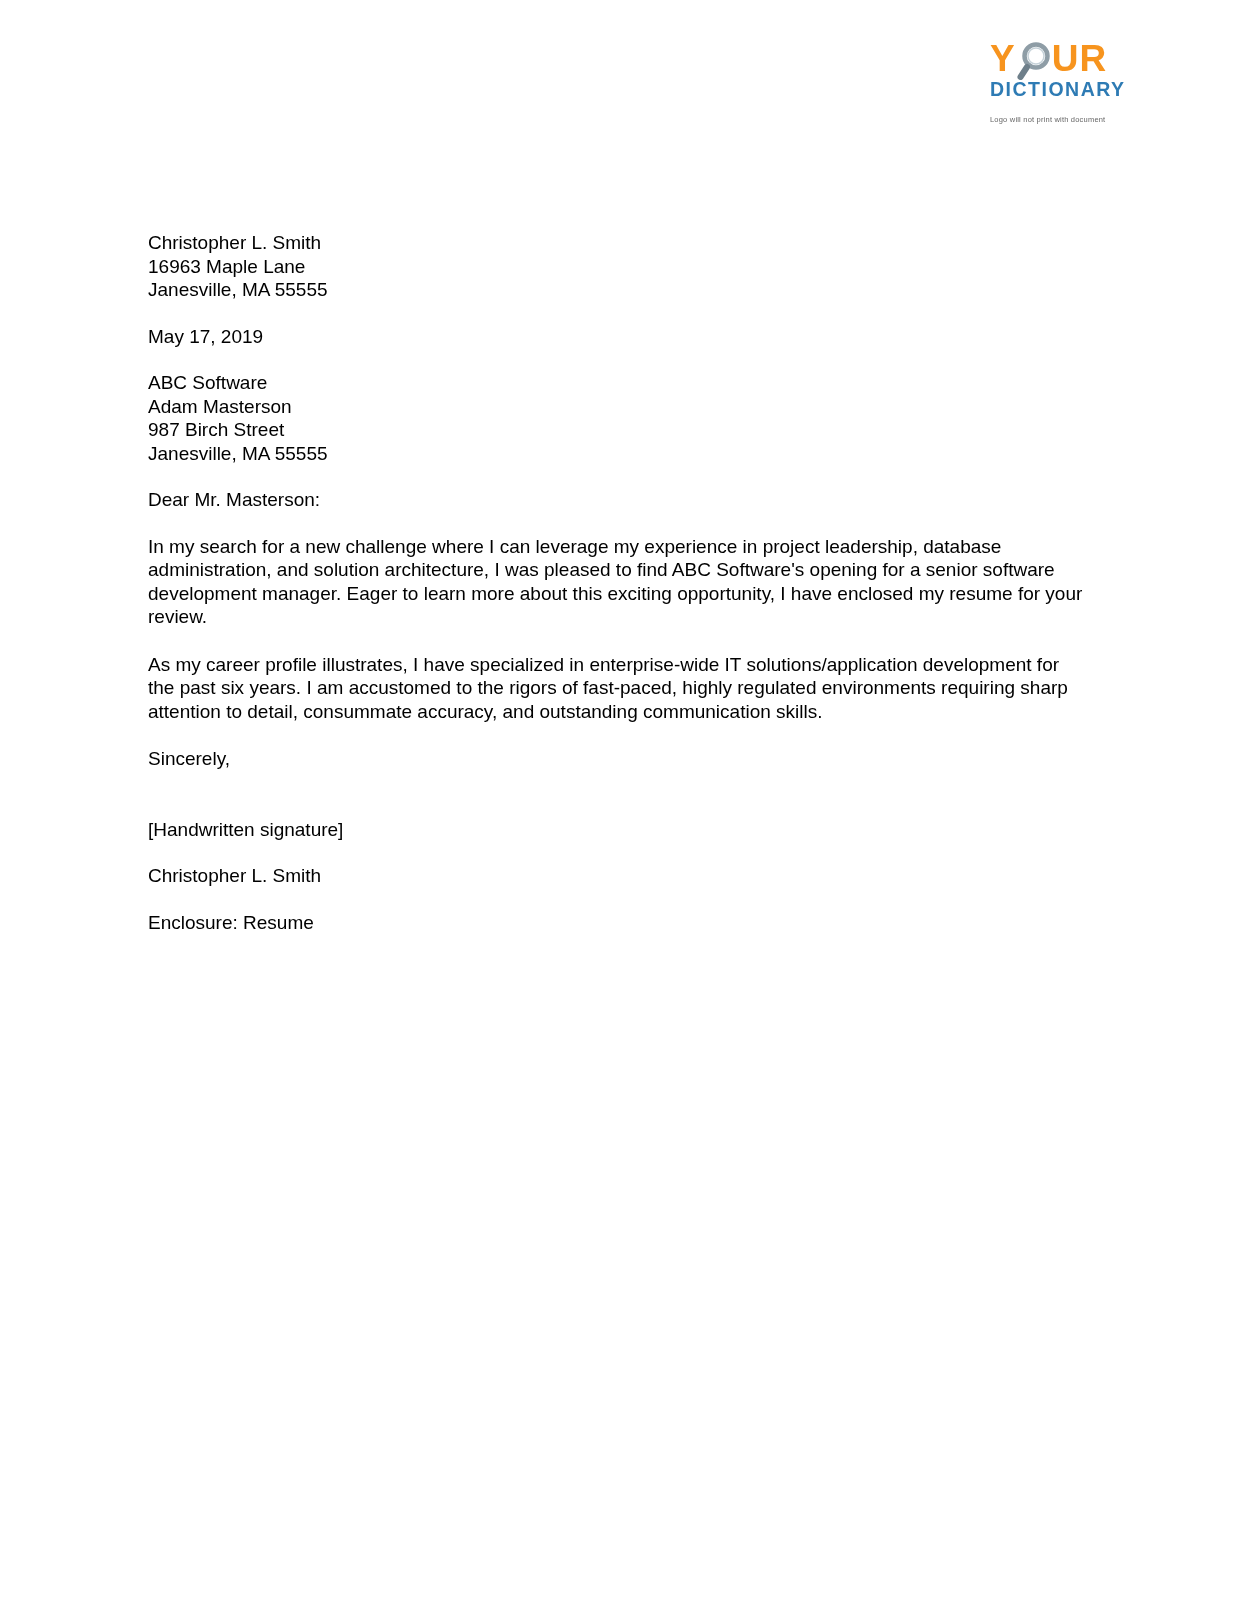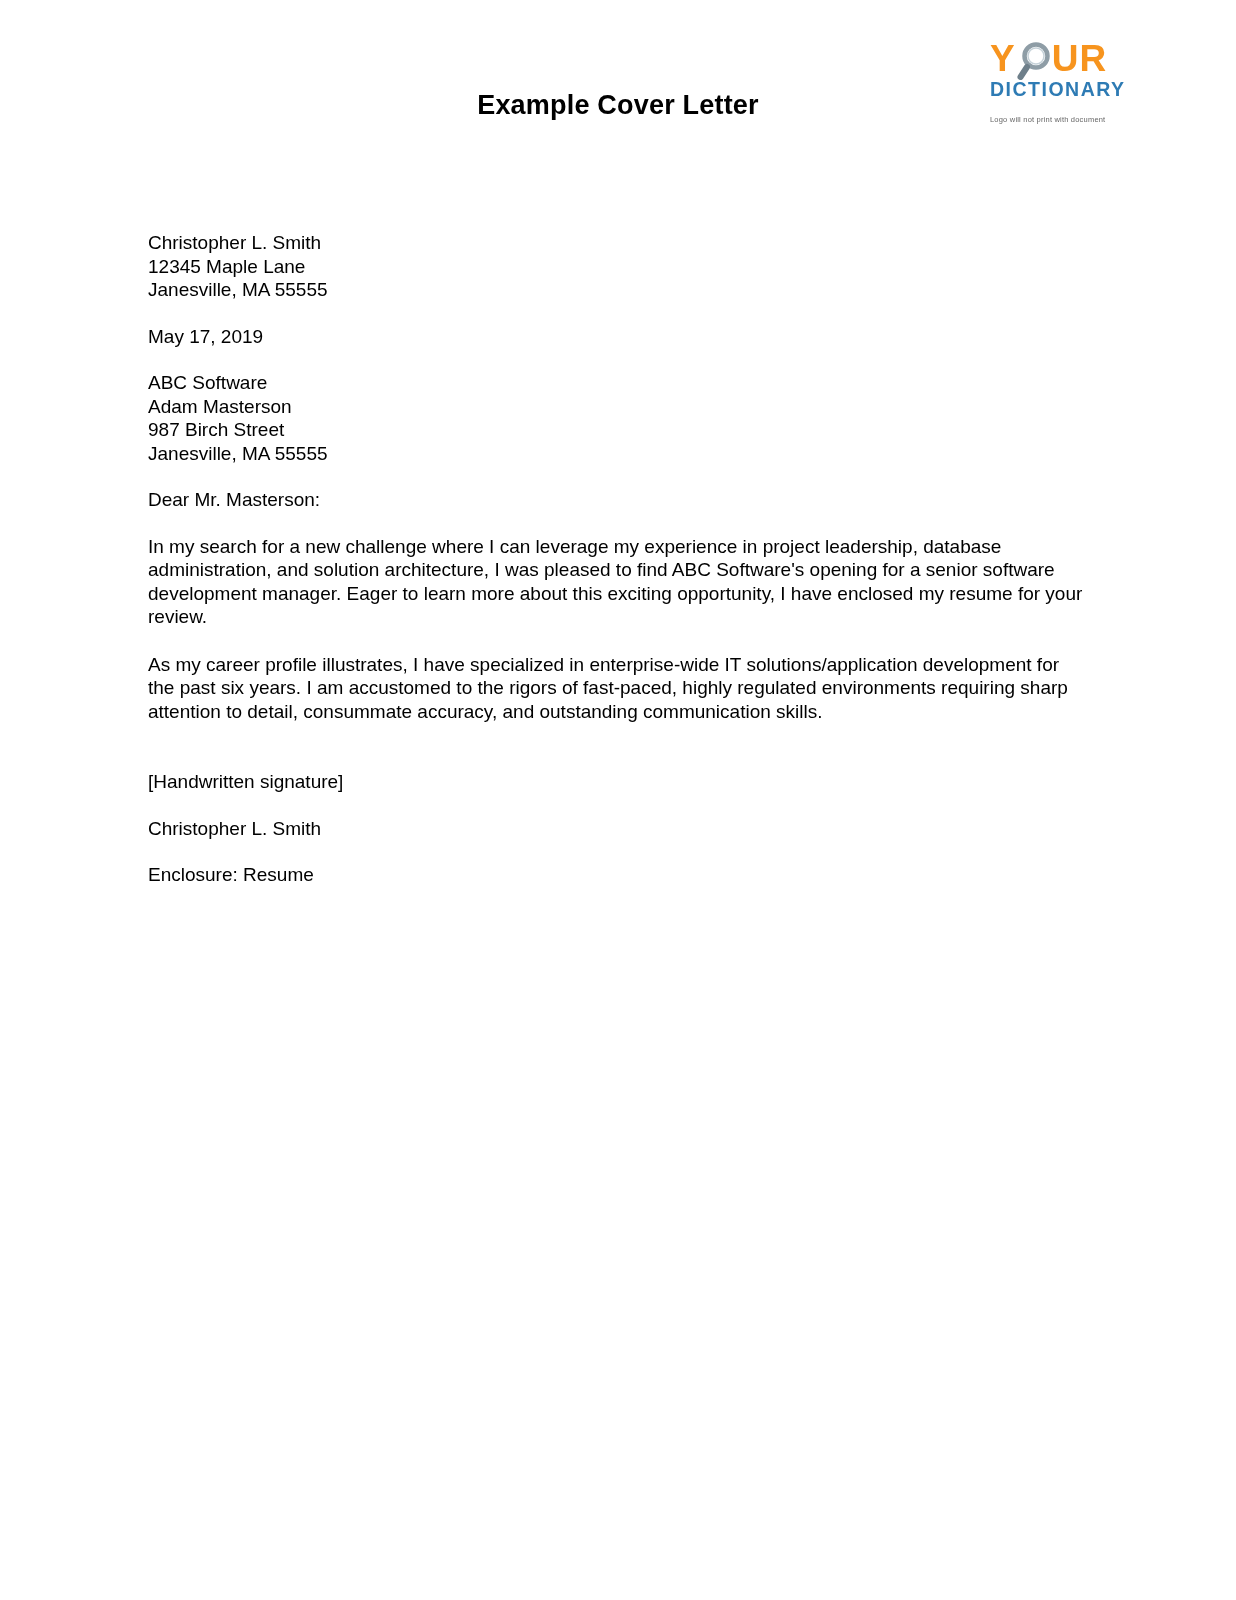--- a/index.html
+++ b/index.html
@@ -83,21 +83,20 @@
   .line { margin: 0; }
   .block { margin: 0 0 23px 0; }
   .paragraph { margin: 0 0 24px 0; }
   .signature-placeholder { margin: 47px 0 23px 0; }
 </style>
 </head>
 <body>
 
 <div class="page" style="--logo-orange: #F7941E; --logo-blue: #2E7BB4;">
 
-  <div class="doc-title">Example Cover Letter</div>
 
   <div class="logo">
     <div class="logo-word">
       <span class="logo-your-y">Y</span>
       <span class="logo-magnifier">
         <svg width="34" height="40" viewBox="0 0 34 40">
           <circle cx="19" cy="16" r="11.5" fill="#ffffff" stroke="#8E9DA6" stroke-width="4.5"></circle>
           <circle cx="19" cy="16" r="8" fill="#ffffff" stroke="#C6D2D9" stroke-width="1.5"></circle>
           <line x1="10" y1="27" x2="3.5" y2="37" stroke="#6E7F8A" stroke-width="6" stroke-linecap="round"></line>
         </svg>
@@ -105,21 +104,21 @@
       <span class="logo-your-ur">UR</span>
     </div>
     <div class="logo-dictionary">DICTIONARY</div>
     <div class="logo-disclaimer">Logo will not print with document</div>
   </div>
 
   <div class="letter">
 
     <div class="block">
       <p class="line">Christopher L. Smith</p>
-      <p class="line">12345 Maple Lane</p>
+      <p class="line">16963 Maple Lane</p>
       <p class="line">Janesville, MA 55555</p>
     </div>
 
     <div class="block">
       <p class="line">May 17, 2019</p>
     </div>
 
     <div class="block">
       <p class="line">ABC Software</p>
       <p class="line">Adam Masterson</p>
@@ -127,20 +126,21 @@
       <p class="line">Janesville, MA 55555</p>
     </div>
 
     <div class="block">
       <p class="line">Dear Mr. Masterson:</p>
     </div>
 
     <p class="paragraph">In my search for a new challenge where I can leverage my experience in project leadership, database administration, and solution architecture, I was pleased to find ABC Software's opening for a senior software development manager. Eager to learn more about this exciting opportunity, I have enclosed my resume for your review.</p>
     <p class="paragraph">As my career profile illustrates, I have specialized in enterprise-wide IT solutions/application development for the past six years. I am accustomed to the rigors of fast-paced, highly regulated environments requiring sharp attention to detail, consummate accuracy, and outstanding communication skills.</p>
 
+    <p class="block">Sincerely,</p>
 
     <p class="block signature-placeholder">[Handwritten signature]</p>
 
     <p class="block">Christopher L. Smith</p>
 
     <p class="block">Enclosure: Resume</p>
 
   </div>
 
 </div>

